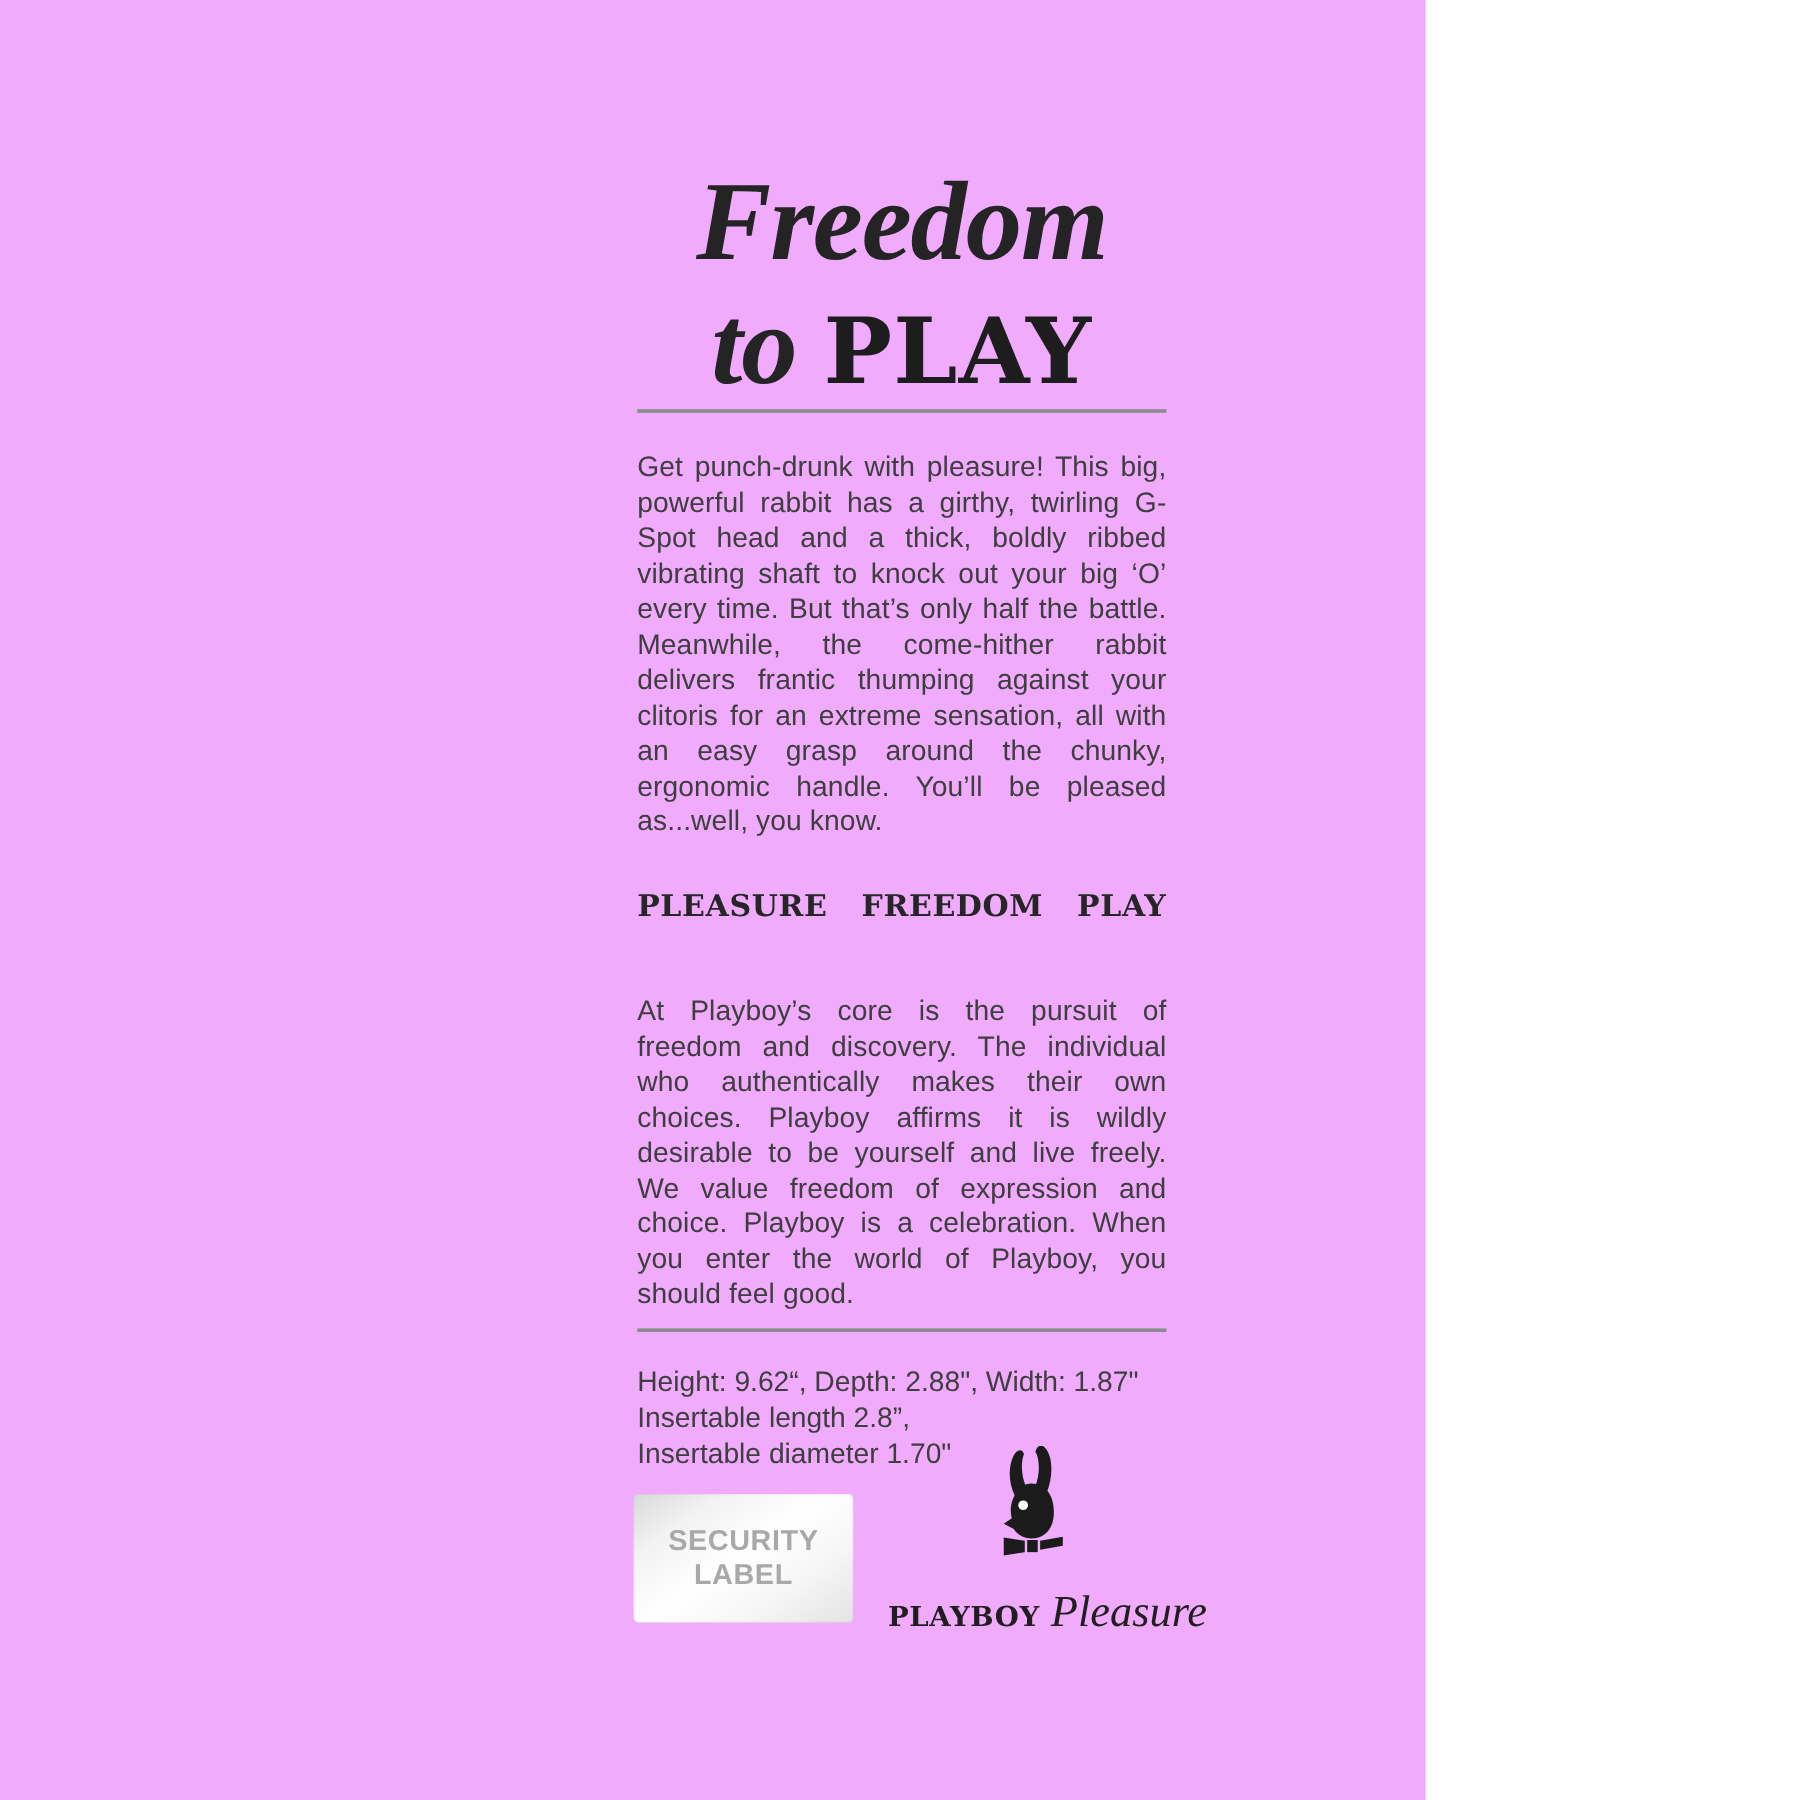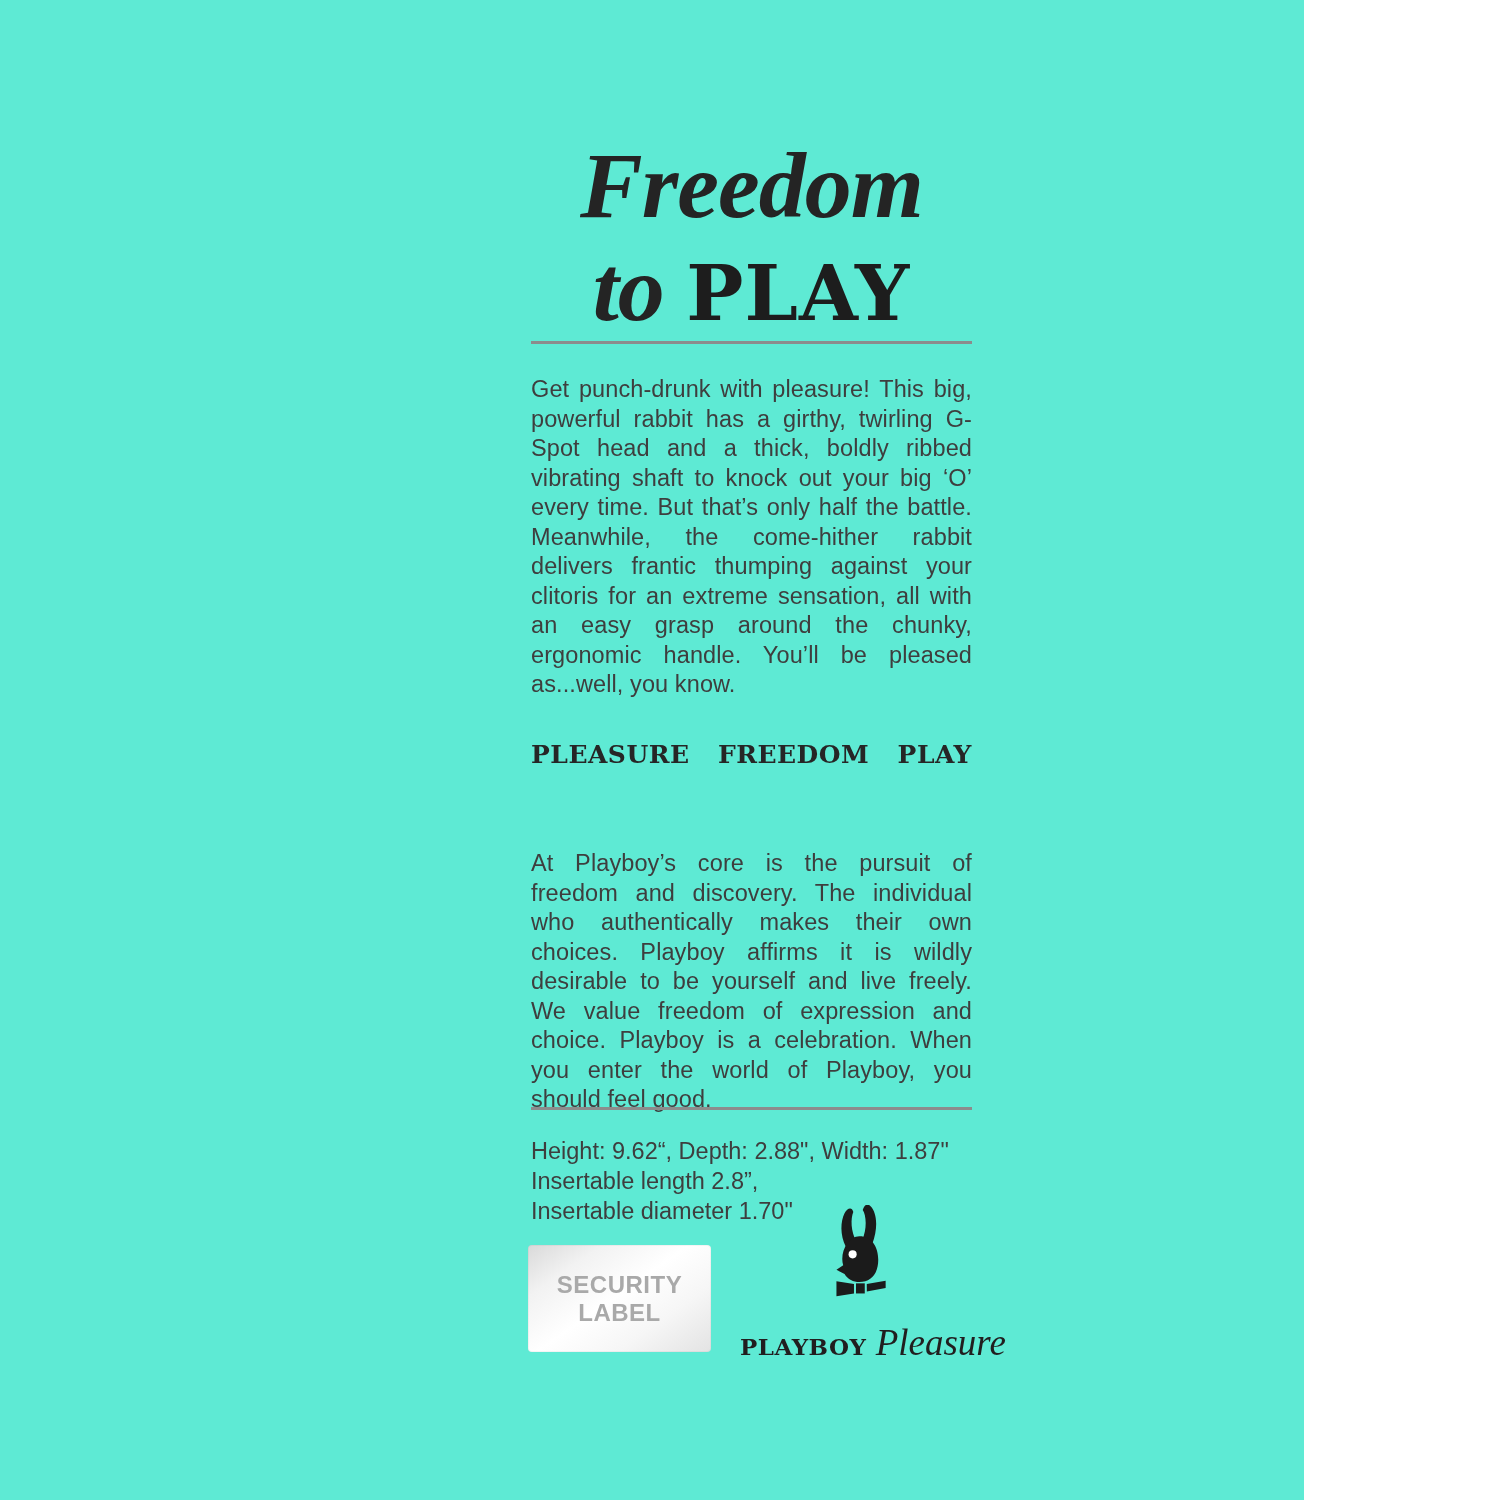--- a/index.html
+++ b/index.html
@@ -1,21 +1,21 @@
 <!DOCTYPE html>
 <html><head>
 <meta charset="utf-8">
 <style>
   * { margin: 0; padding: 0; box-sizing: border-box; }
   html, body { background: #ffffff; }
   .canvas {
     position: relative;
-    width: 1304px;
+    width: 1188px;
     height: 1500px;
-    background: #5eead4;
+    background: #f0abfc;
     overflow: hidden;
     font-family: "Liberation Sans", sans-serif;
   }
   .col { position: absolute; left: 531px; width: 441px; }
 
   
   .title-block { top: 138px; text-align: center; color: #242424; }
   .title-line1 {
     font-family: "Liberation Serif", serif;
     font-style: italic;
@@ -48,21 +48,21 @@
   
   .body-para {
     font-size: 23.5px;
     line-height: 29.5px;
     color: #3e3e3e;
     text-align: justify;
     text-justify: inter-word;
     letter-spacing: 0.1px;
   }
   .para-1 { top: 375px; }
-  .para-2 { top: 849px; }
+  .para-2 { top: 828px; }
 
   
   .values-row {
     top: 740px;
     display: flex;
     justify-content: space-between;
     align-items: baseline;
   }
   .value-word {
     font-family: "DejaVu Serif", serif;

